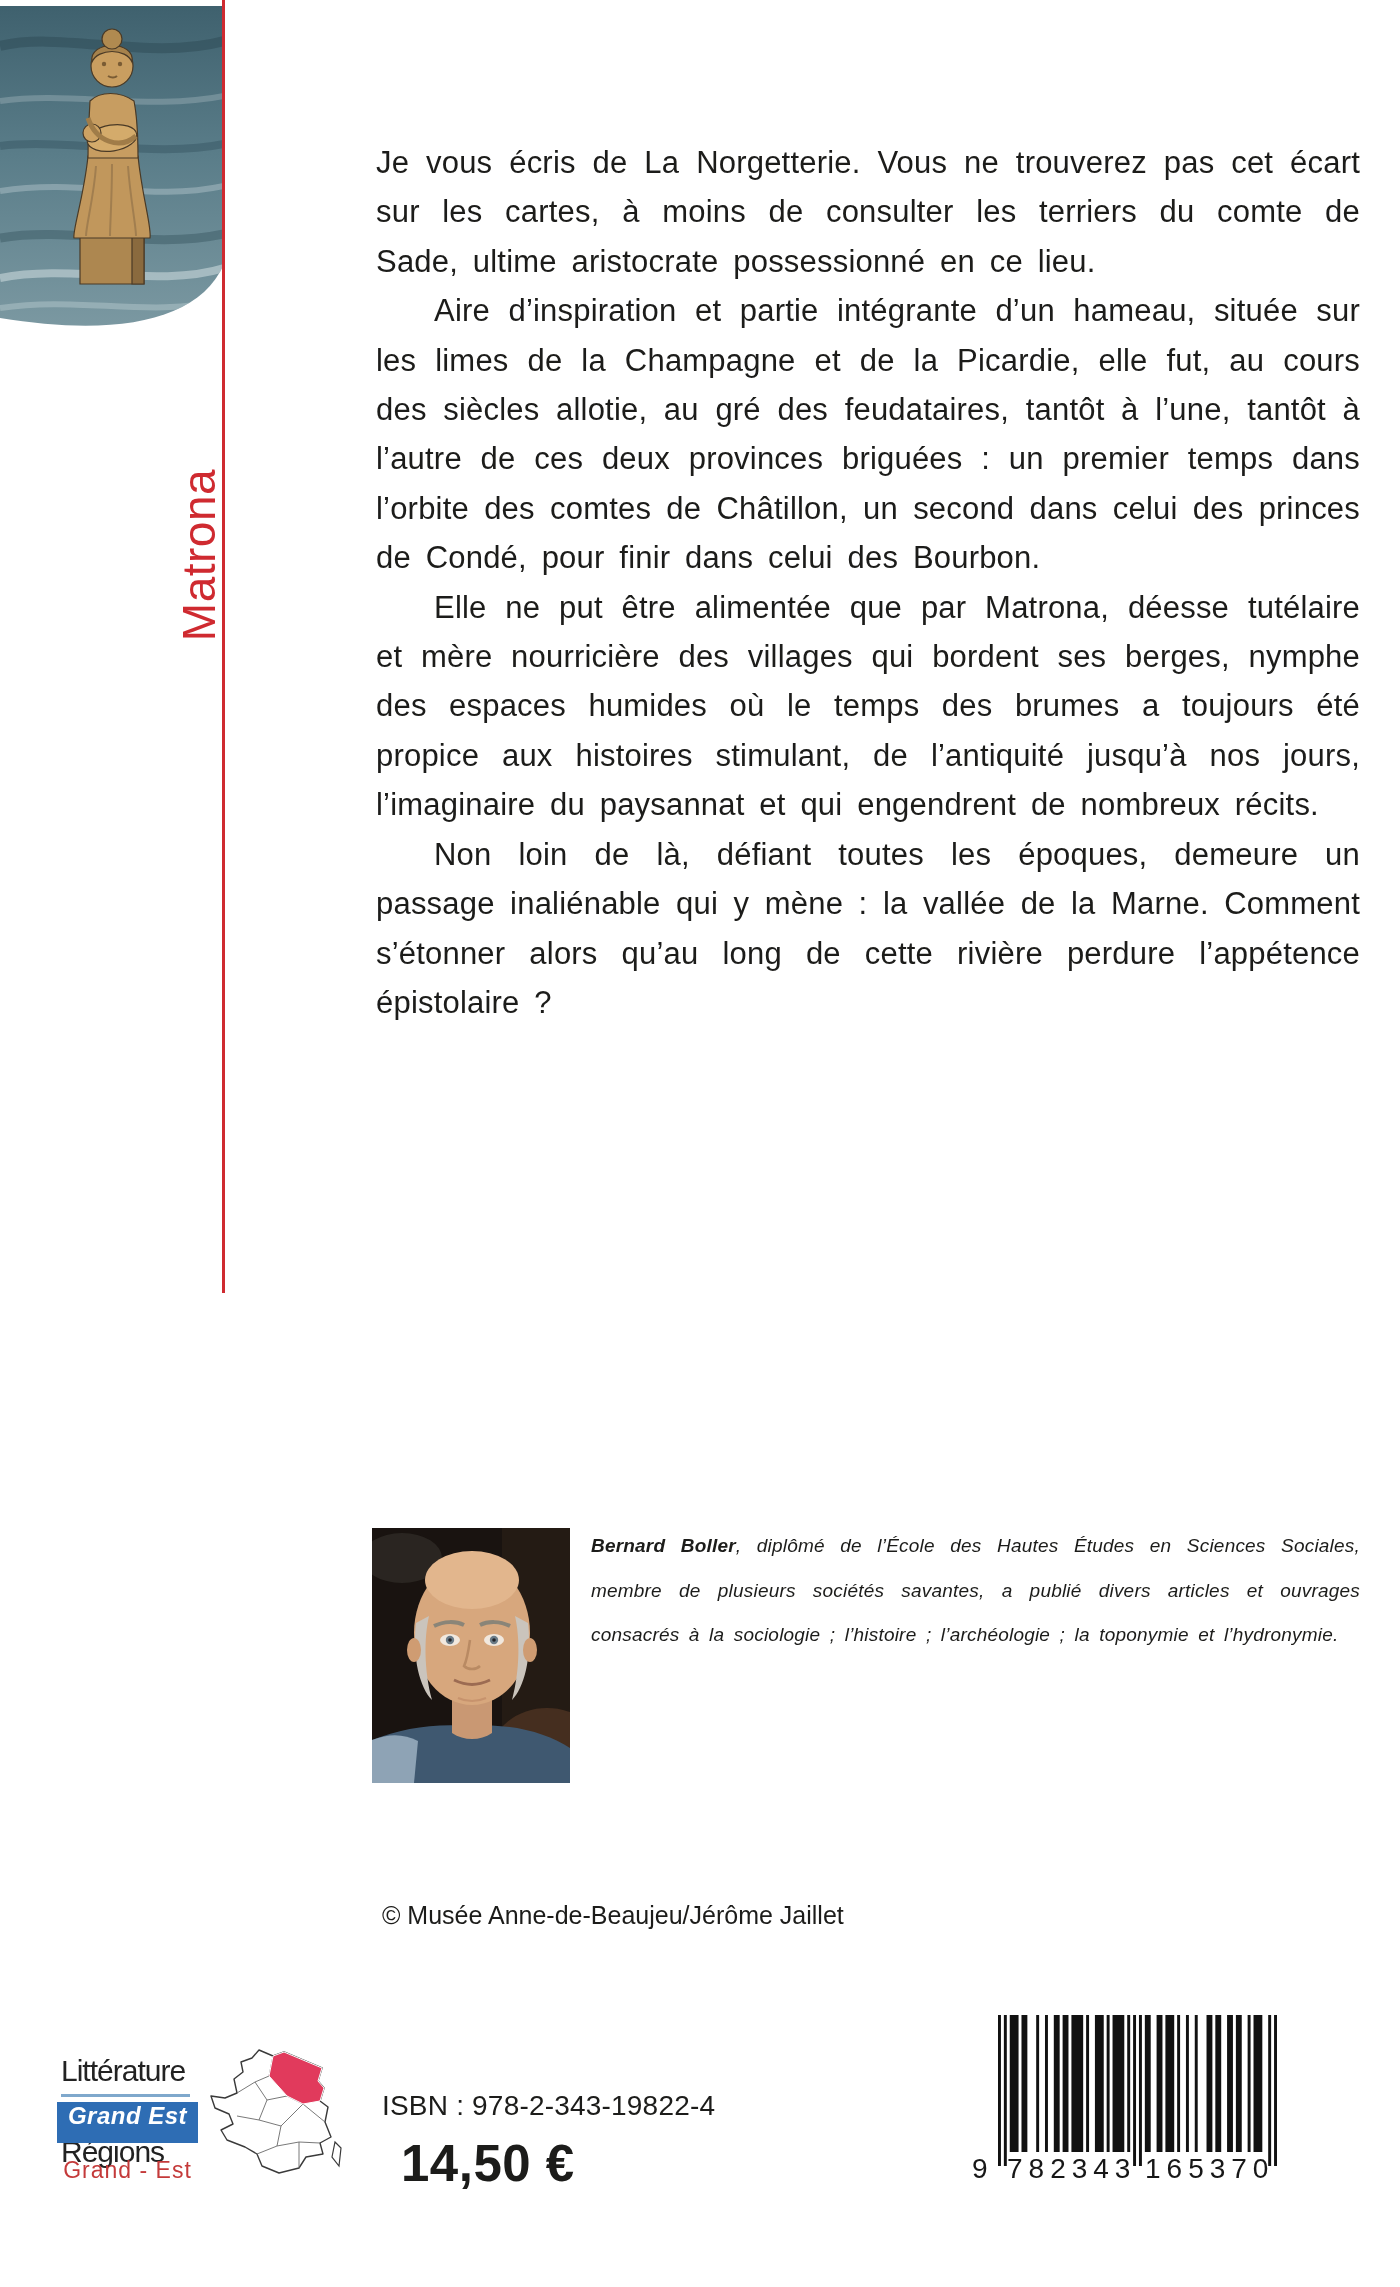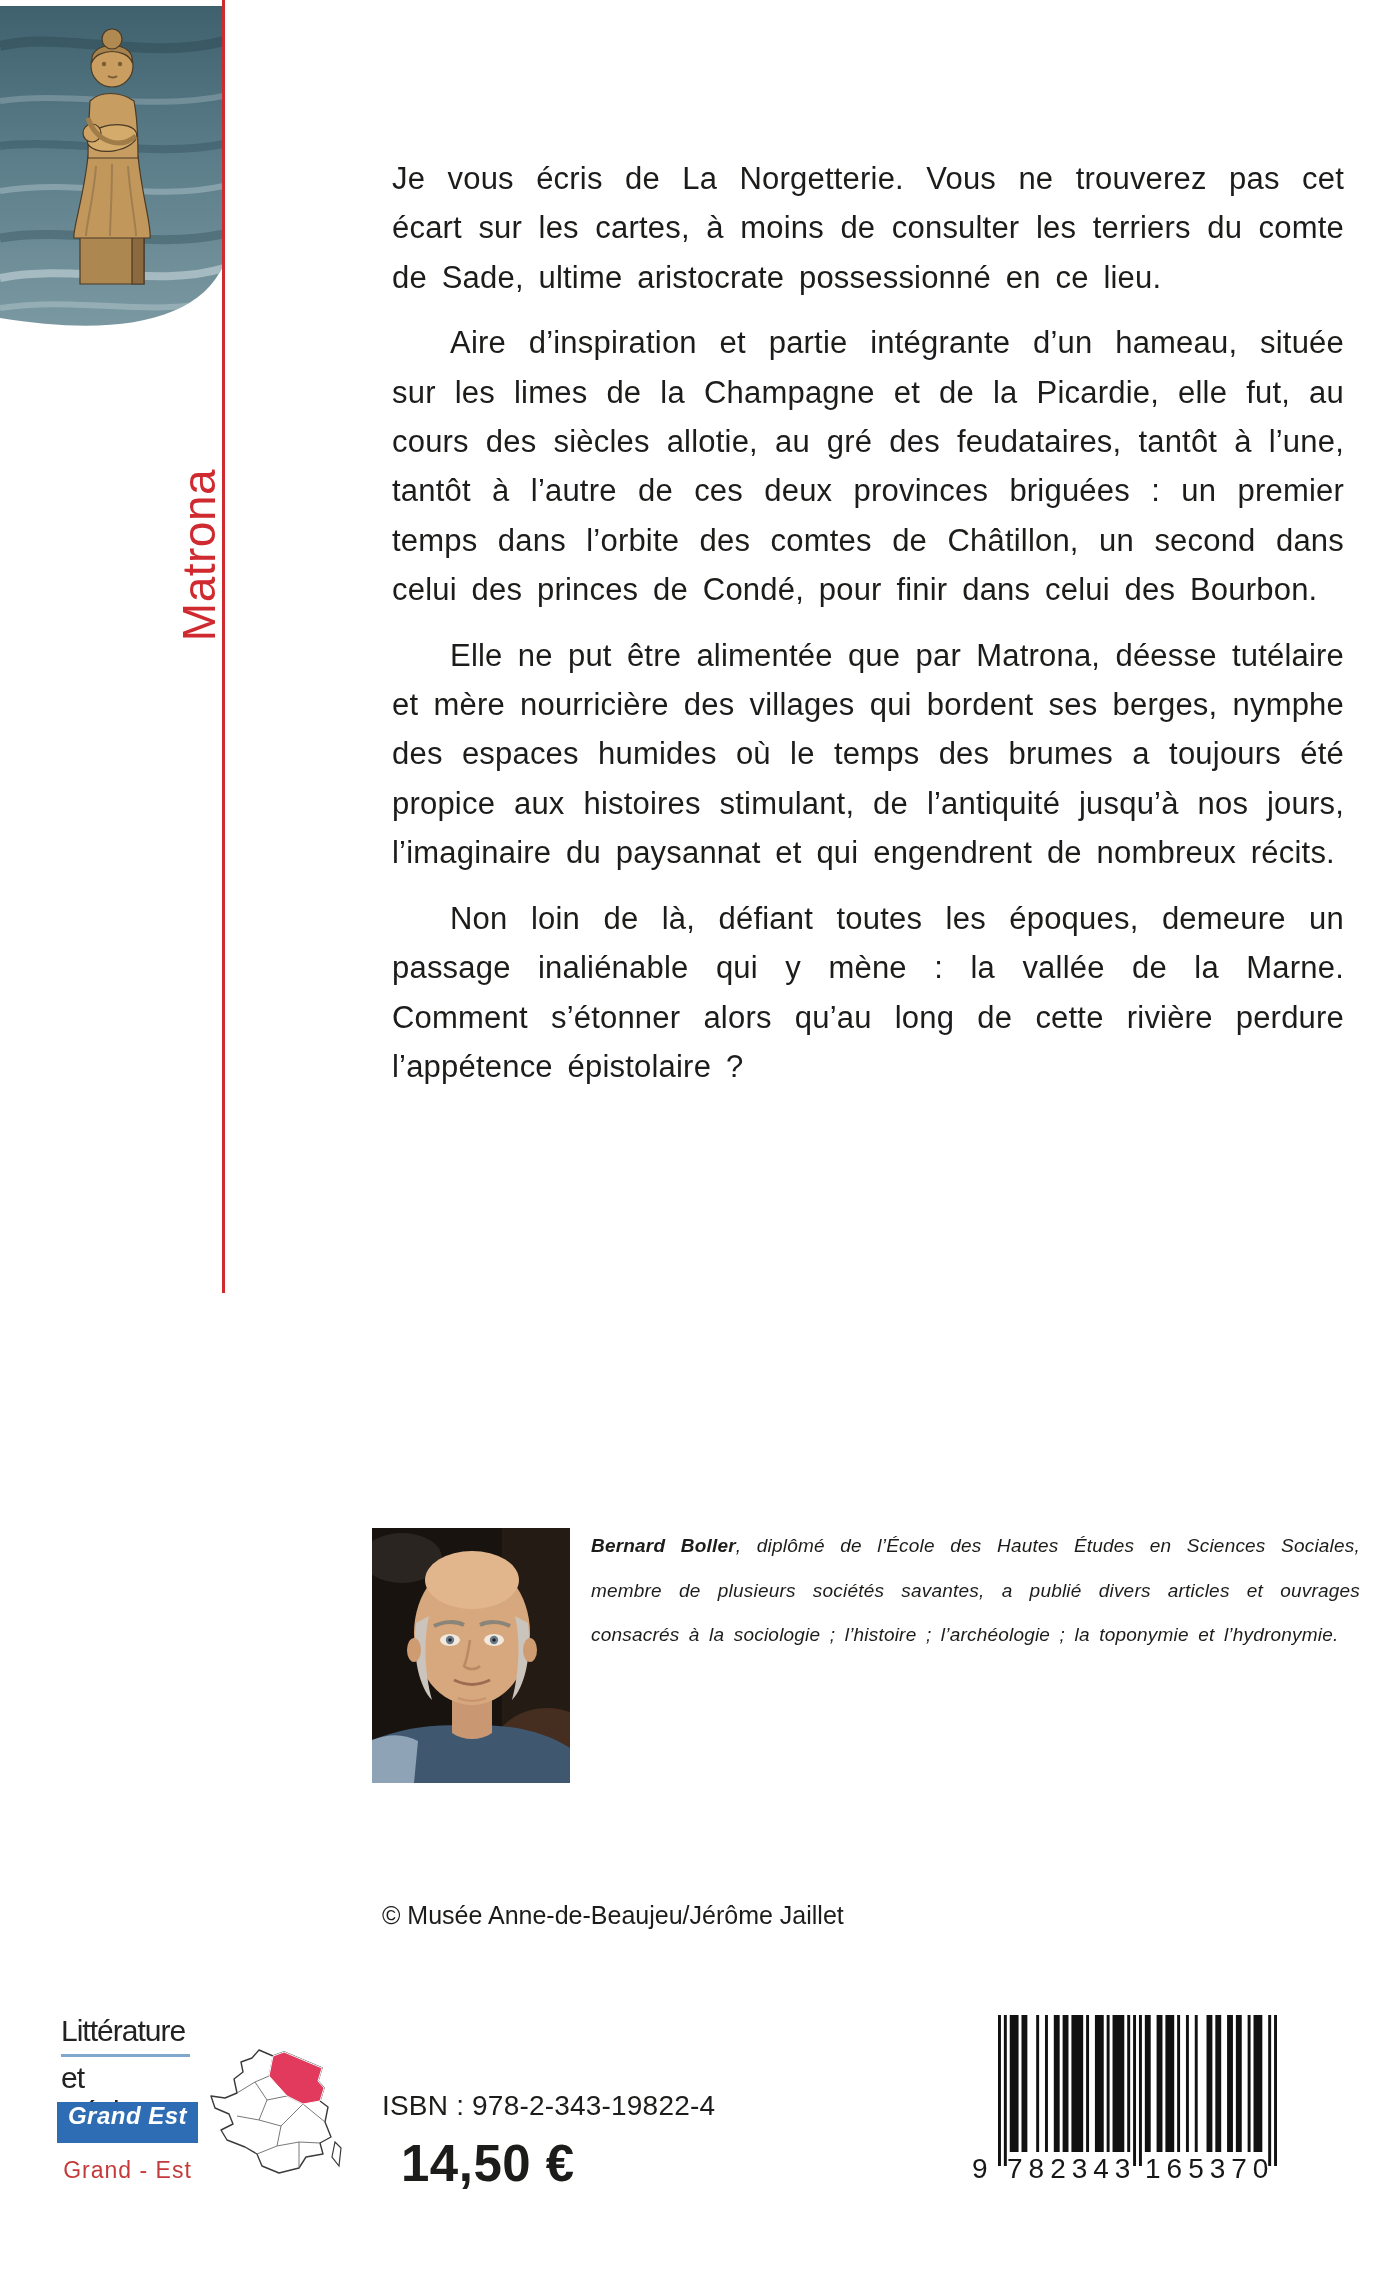--- a/index.html
+++ b/index.html
@@ -18,42 +18,42 @@
   .spine-rule{position:absolute;left:222px;top:0;width:3px;height:1293px;background:var(--accent-red);}
   .spine-title{position:absolute;left:172px;top:465px;width:54px;height:180px;
                display:flex;align-items:center;justify-content:center;}
   .spine-title span{transform:rotate(-90deg);white-space:nowrap;font-size:46px;
                     font-weight:500;color:var(--accent-red);letter-spacing:0.5px;}
 
   
   .back-text{position:absolute;left:376px;top:138px;width:984px;
              font-size:31px;line-height:49.4px;text-align:justify;
              letter-spacing:0.2px;word-spacing:6px;color:var(--ink);}
-  .back-text p{margin:16px;}
+  .back-text p{margin:0;}
   .back-text p + p{text-indent:58px;}
 
   
   .author-photo{position:absolute;left:372px;top:1528px;width:198px;height:255px;}
   .author-bio{position:absolute;left:591px;top:1524px;width:769px;
               font-size:19px;line-height:44.5px;font-style:italic;text-align:justify;
               letter-spacing:0.2px;word-spacing:4px;}
   .author-bio b{font-weight:bold;}
 
   
   .credit{position:absolute;left:382px;top:1896px;width:578px;font-size:25px;line-height:38.5px;}
   .credit .jline{text-align:justify;text-align-last:justify;}
   .credit sup{font-size:60%;vertical-align:super;}
 
   
   .isbn{position:absolute;left:382px;top:2090px;font-size:28px;letter-spacing:0.2px;}
   .price{position:absolute;left:401px;top:2134px;font-size:51px;letter-spacing:0.5px;font-weight:bold;}
 
   
   .series{position:absolute;left:61px;top:2014px;width:132px;color:#222;}
-  .series .l1{font-size:30px;letter-spacing:-1px;}
+  .series .l1{font-size:30px;letter-spacing:-1px;margin-top:40px;}
   .series .sep{height:3px;background:var(--rule-blue);margin:6px 0 4px 0;width:129px;}
   .series .l2{font-size:30px;letter-spacing:-1px;}
   .ge-logo{position:absolute;left:57px;top:2102px;width:141px;height:41px;background:var(--logo-blue);
            display:flex;flex-direction:column;justify-content:space-between;overflow:hidden;gap:40px;}
   .ge-logo .ge-main{color:#fff;font-weight:bold;font-style:italic;font-size:24px;
                     text-align:center;line-height:28px;letter-spacing:0.5px;}
   .ge-logo .ge-sub{color:#fff;font-size:6.5px;text-align:center;letter-spacing:0.4px;
                    border-top:1px solid rgba(255,255,255,.85);padding:1px 0 2px 0;white-space:nowrap;}
   .region-label{position:absolute;left:57px;top:2157px;width:141px;text-align:center;
                 color:var(--region-red);font-size:23px;letter-spacing:1px;}

